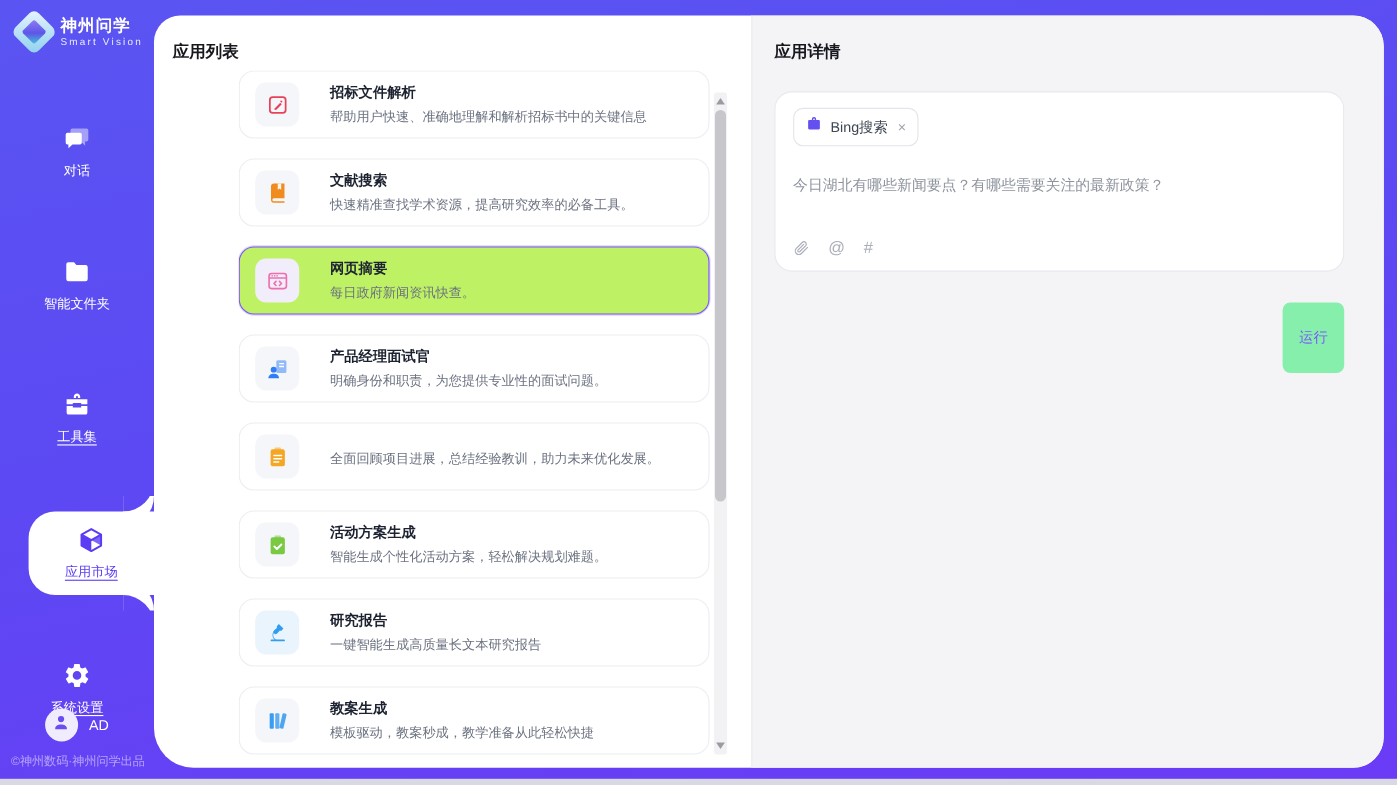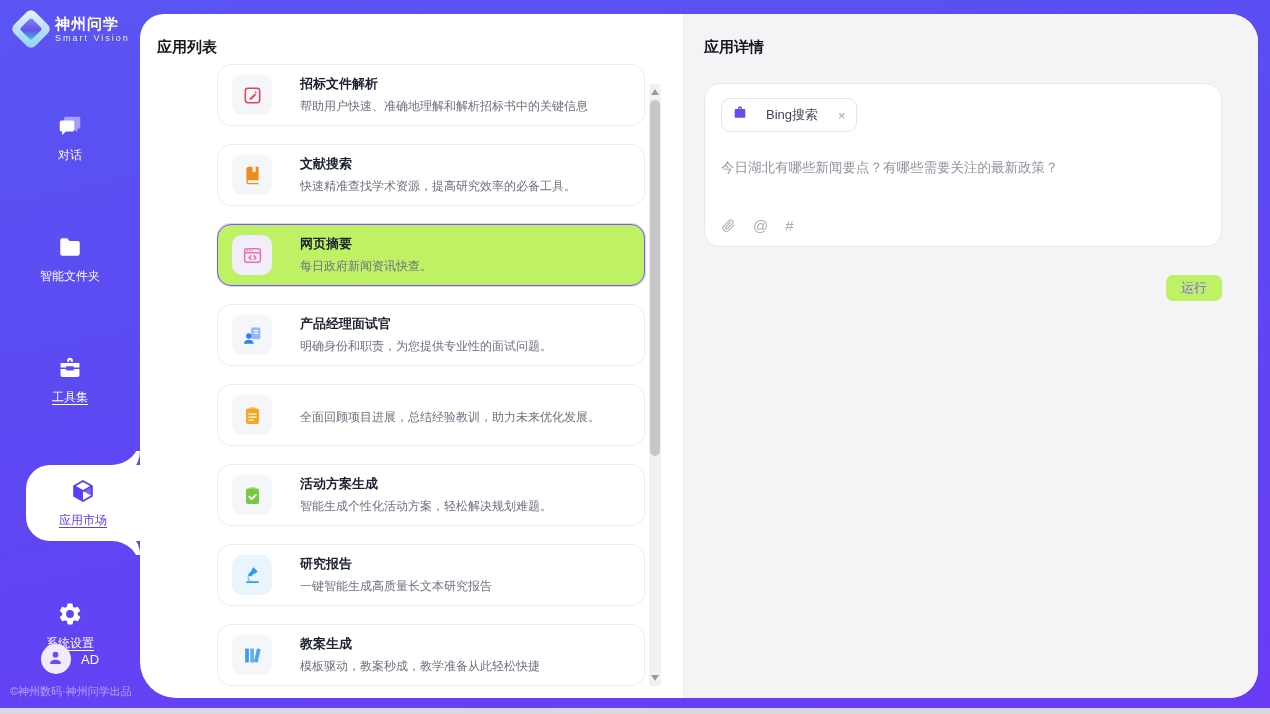--- a/index.html
+++ b/index.html
@@ -69,33 +69,33 @@
   .sb-arrow.down { bottom:5px; border-left:4px solid transparent; border-right:4px solid transparent;
     border-top:6px solid #9b9ba3; width:0; height:0; }
   .sb-thumb { position:absolute; top:16px; left:1px; width:10px; height:356px;
     background:#c6c6cb; border-radius:5px; cursor:grab; }
 
   
   .right-panel { flex:1; background:#f4f4f6; border-left:1px solid #ebebf0;
     padding:24px 36px 0 20px; }
   .detail-card { margin-top:26px; background:#fff; border:1px solid #e8e8ee; border-radius:16px;
     height:164px; padding:14px 16px; position:relative; }
-  .chip { display:inline-flex; align-items:center; gap:18px; border:1px solid #e4e4ea;
+  .chip { display:inline-flex; align-items:center; gap:7px; border:1px solid #e4e4ea;
     border-radius:9px; padding:6px 10px; background:#fff; cursor:pointer; }
   .chip svg { width:16px; height:16px; color:#6450f0; }
   .chip-label { font-size:13px; color:#3f4654; }
   .chip-close { font-size:13px; color:#9ca3af; margin-left:2px; cursor:pointer; line-height:1; }
   .query-text { margin-top:27px; font-size:13.5px; color:#8e939d; cursor:text; }
   .attach-row { position:absolute; left:16px; bottom:12px; display:flex; align-items:center;
     gap:17px; color:#a9aeb8; }
   .attach-row .a-icon { font-size:15px; cursor:pointer; display:grid; place-items:center; }
   .attach-row svg { width:15px; height:15px; }
   .run-row { margin-top:28px; display:flex; justify-content:flex-end; }
-  .run-btn { background:#bef264; color:#7d5cf9; border:none; font-size:13px;
-    font-family:inherit; padding:4px 15px; border-radius:7px; cursor:pointer; }
+  .run-btn { background:#86efac; color:#7d5cf9; border:none; font-size:13px;
+    font-family:inherit; padding:23px 15px; border-radius:7px; cursor:pointer; }
 </style>
 </head>
 <body>
 
 <div class="sidebar">
   <div class="logo">
     <div class="logo-diamond">
       <div class="logo-diamond-inner"></div>
     </div>
     <div>

